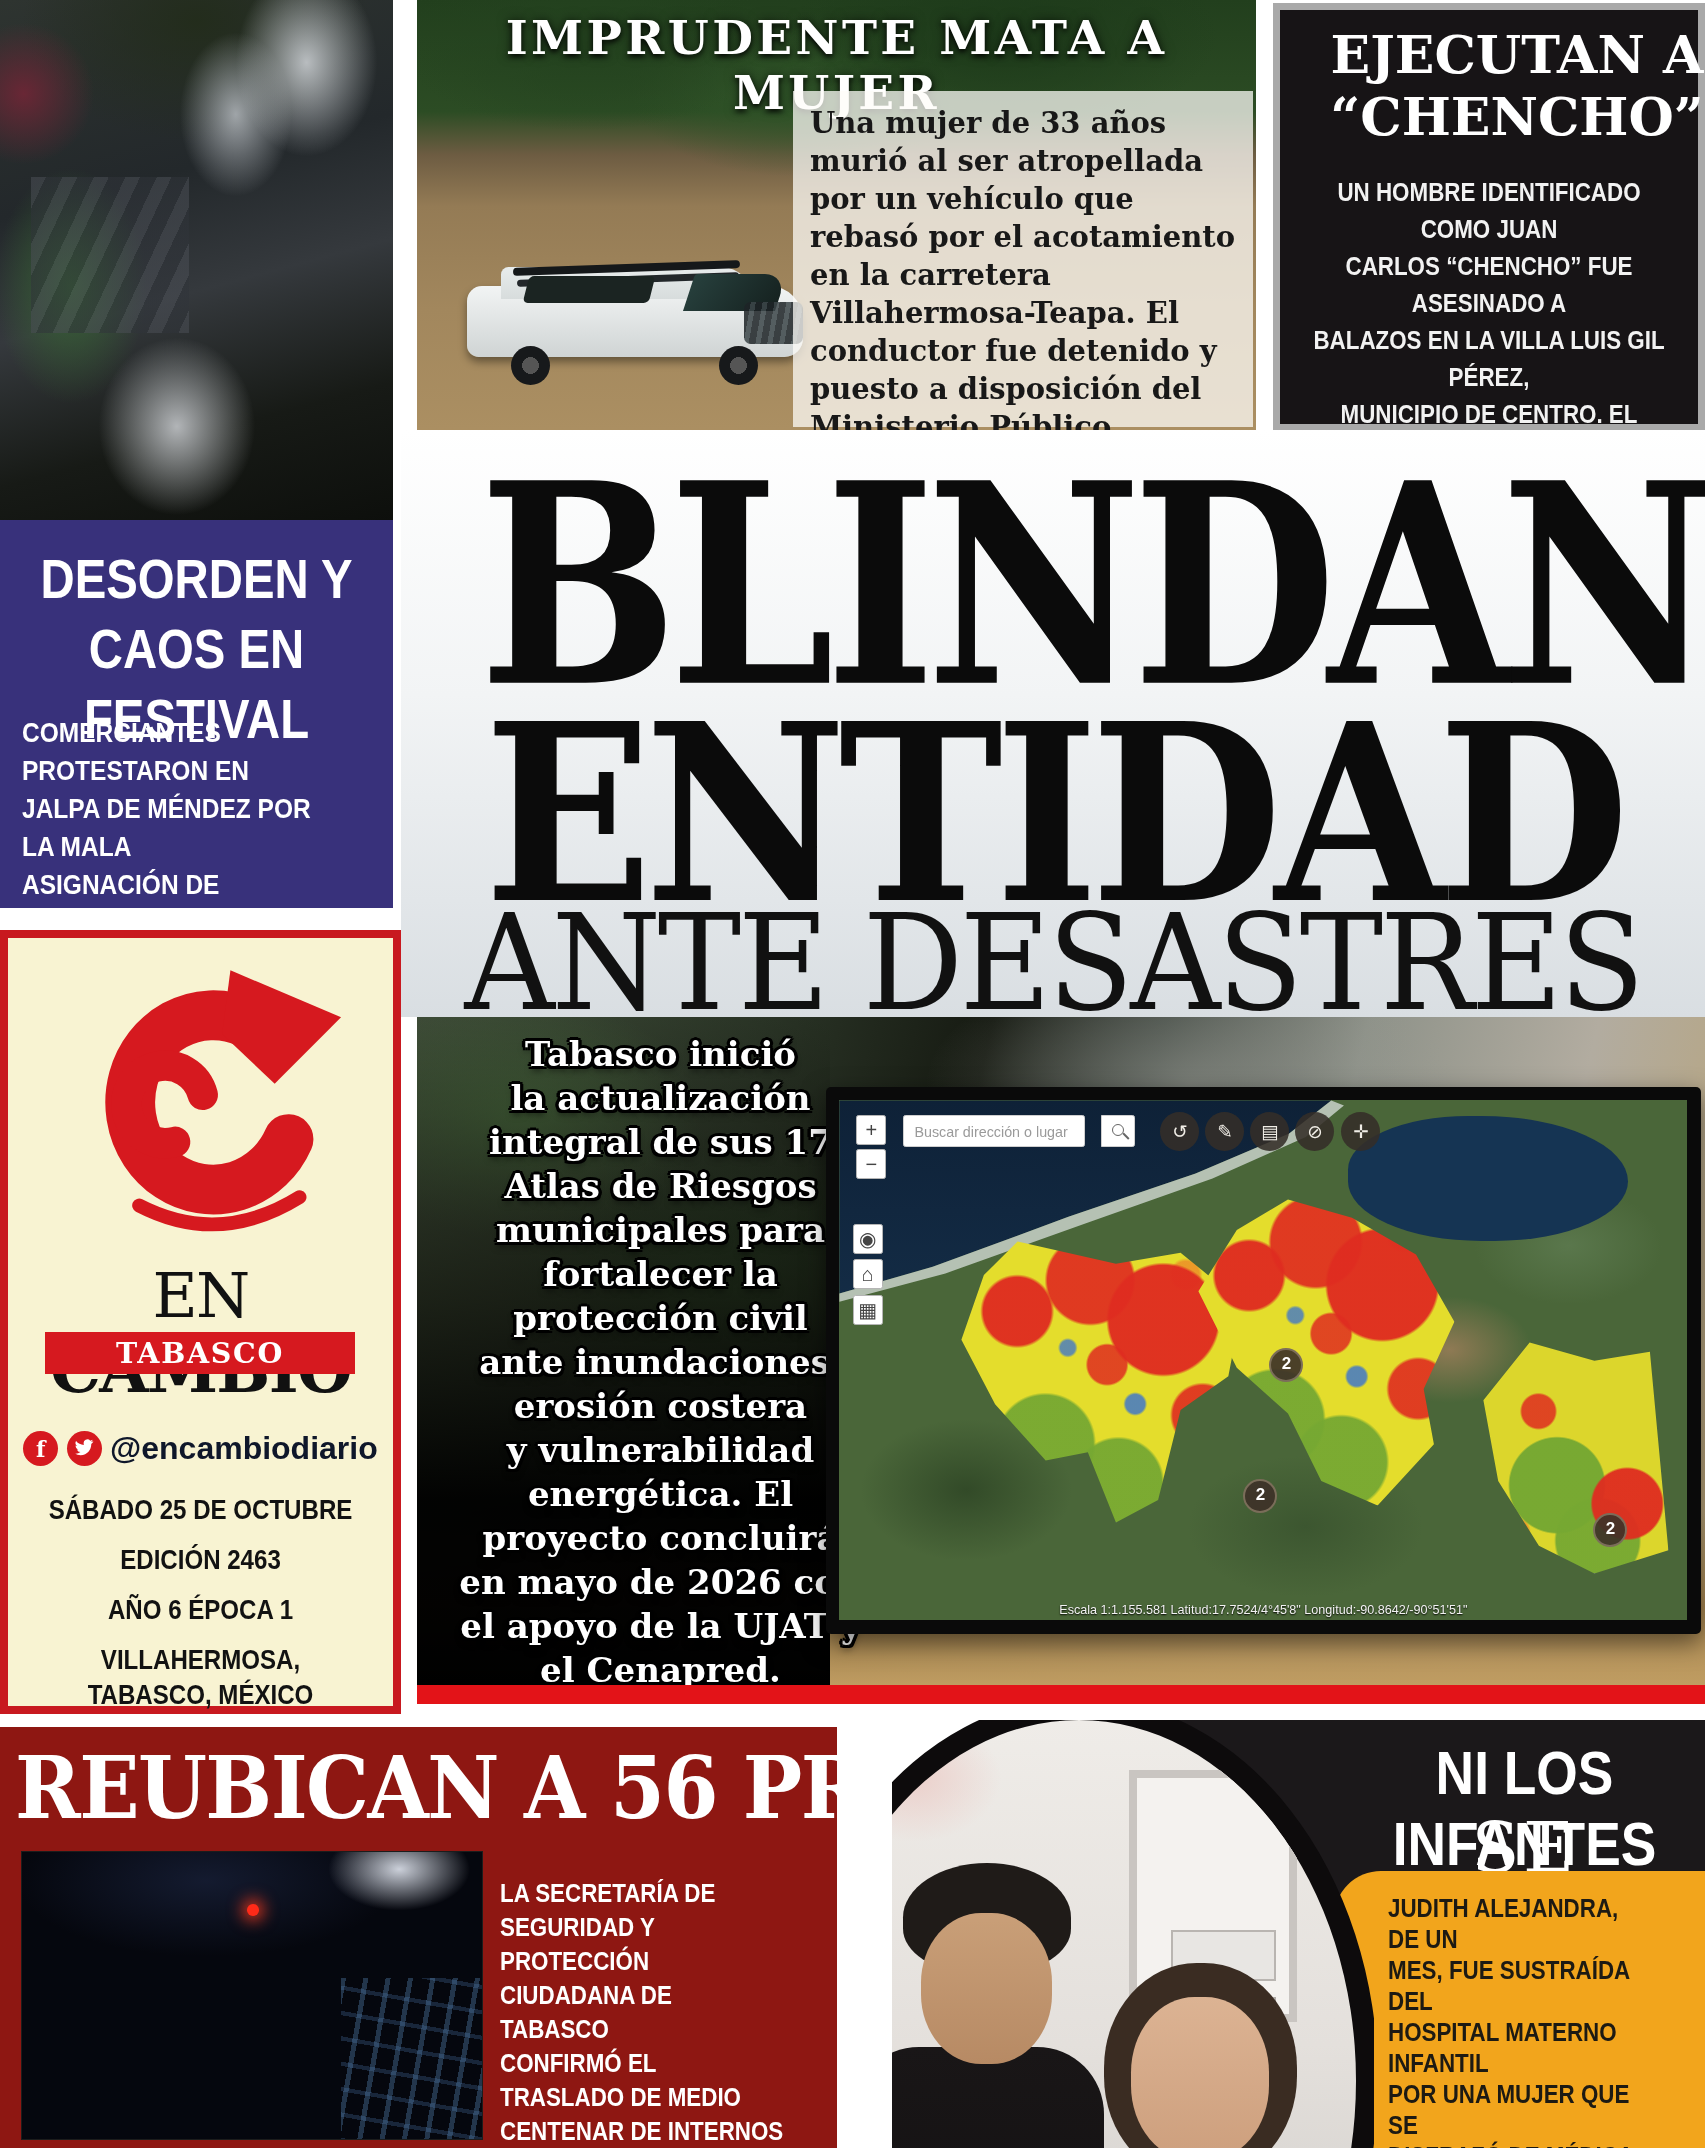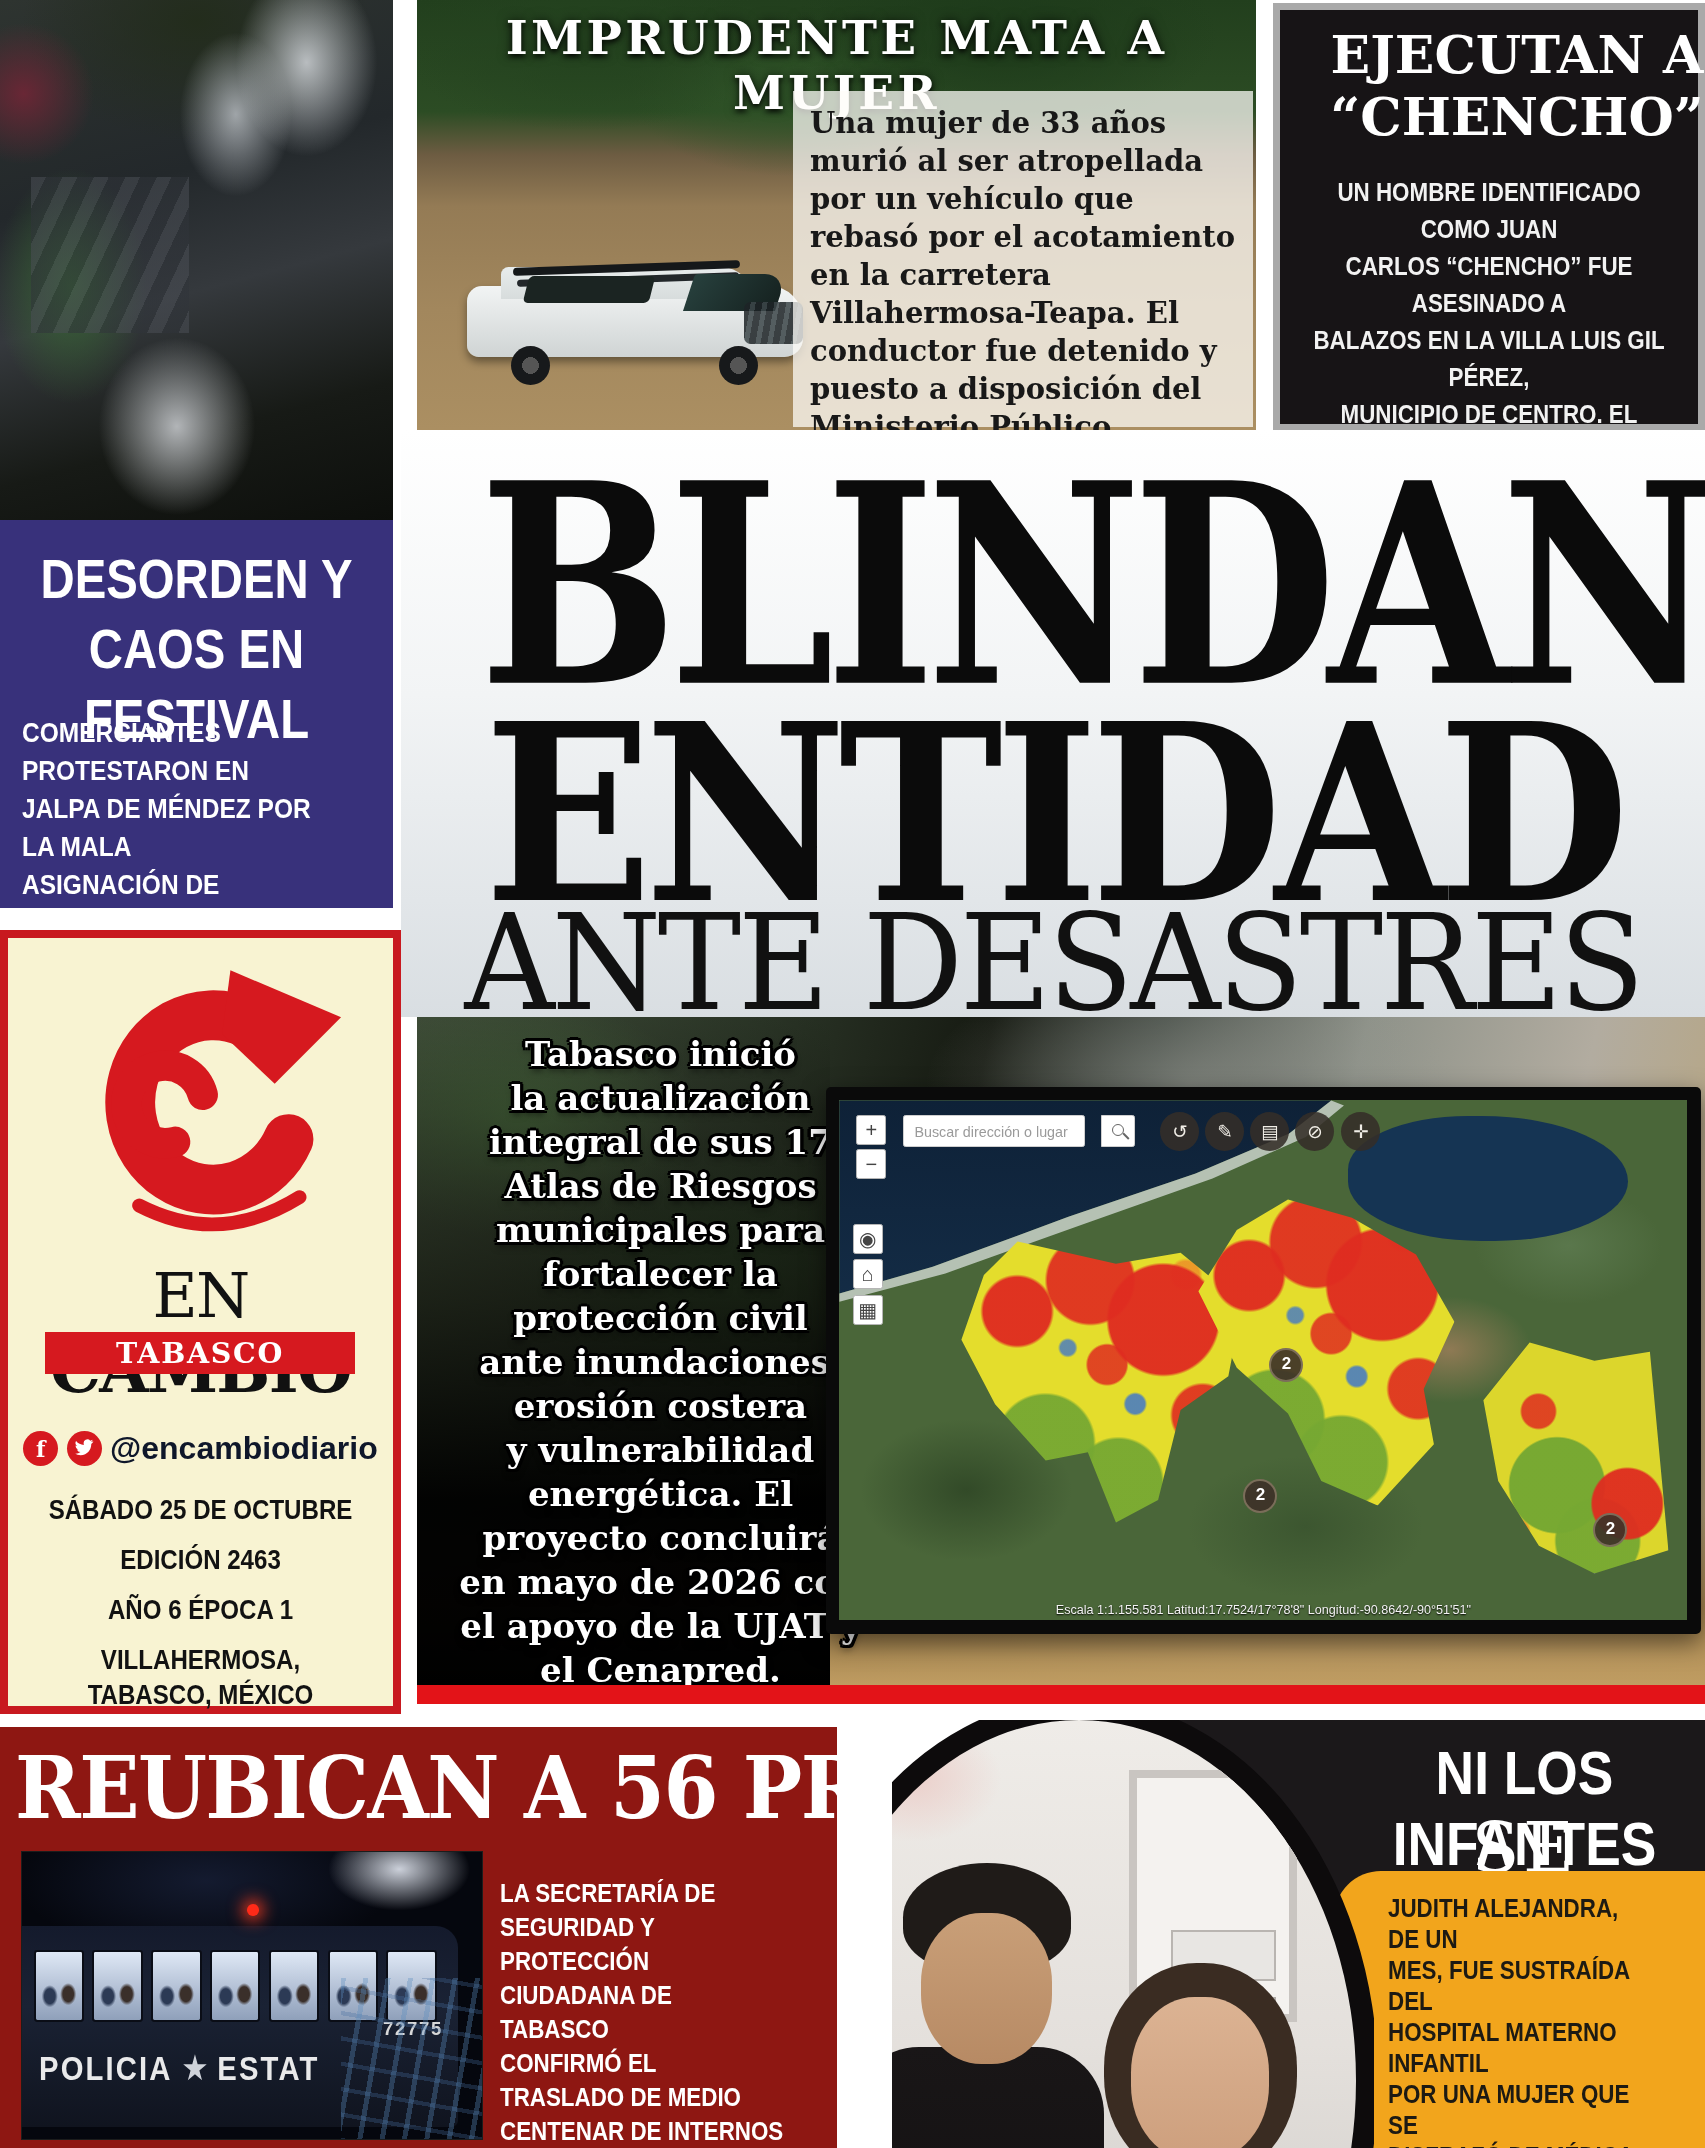--- a/index.html
+++ b/index.html
@@ -351,47 +351,30 @@
         </div>
         <div class="abs tool" style="left:321px;top:11.7px;">↺</div>
         <div class="abs tool" style="left:366px;top:11.7px;">✎</div>
         <div class="abs tool" style="left:411px;top:11.7px;">▤</div>
         <div class="abs tool" style="left:456px;top:11.7px;">⊘</div>
         <div class="abs tool" style="left:502px;top:11.7px;">✛</div>
         <div class="abs mbtn" style="left:13.4px;top:124px;">◉</div>
         <div class="abs mbtn" style="left:13.4px;top:159px;">⌂</div>
         <div class="abs mbtn" style="left:13.4px;top:195px;">▦</div>
 
-        <div class="abs scale">Escala 1:1.155.581 Latitud:17.7524/17°78'8" Longitud:-90.8642/-90°51'51"</div>
+        <div class="abs scale">Escala 1:1.155.581 Latitud:17.7524/4°45'8" Longitud:-90.8642/-90°51'51"</div>
       </div>
     </div>
   </div>
 
   <div class="abs red-bar"></div>
 
   <div class="abs box-reub">
     <div class="abs reub-h serif">REUBICAN A 56 PRESOS</div>
     <div class="abs busphoto">
-      <div class="abs bus">
-        <div class="abs winrow">
-          <div class="w"></div>
-            <div class="w"></div>
-          <div class="w"></div>
-            <div class="w"></div>
-          <div class="w"></div>
-            <div class="w"></div>
-          <div class="w"></div>
-        </div>
-        <div class="abs sign cxl">
-          <span>POLICIA</span>
-          <span class="star"></span>
-          <span>ESTAT</span>
-        </div>
-        <div class="abs num">72775</div>
-      </div>
       <div class="abs redlight"></div>
       <div class="abs fence"></div>
     </div>
     <div class="abs reub-b pre cxl">LA SECRETARÍA DE SEGURIDAD Y
 PROTECCIÓN CIUDADANA DE TABASCO
 CONFIRMÓ EL TRASLADO DE MEDIO
 CENTENAR DE INTERNOS DEL CRESET AL
 PENAL DE HUIMANGUILLO, COMO PARTE
 DEL PLAN DE DESCONGESTIONAMIENTO.
 AUTORIDADES ASEGURAN QUE SE

